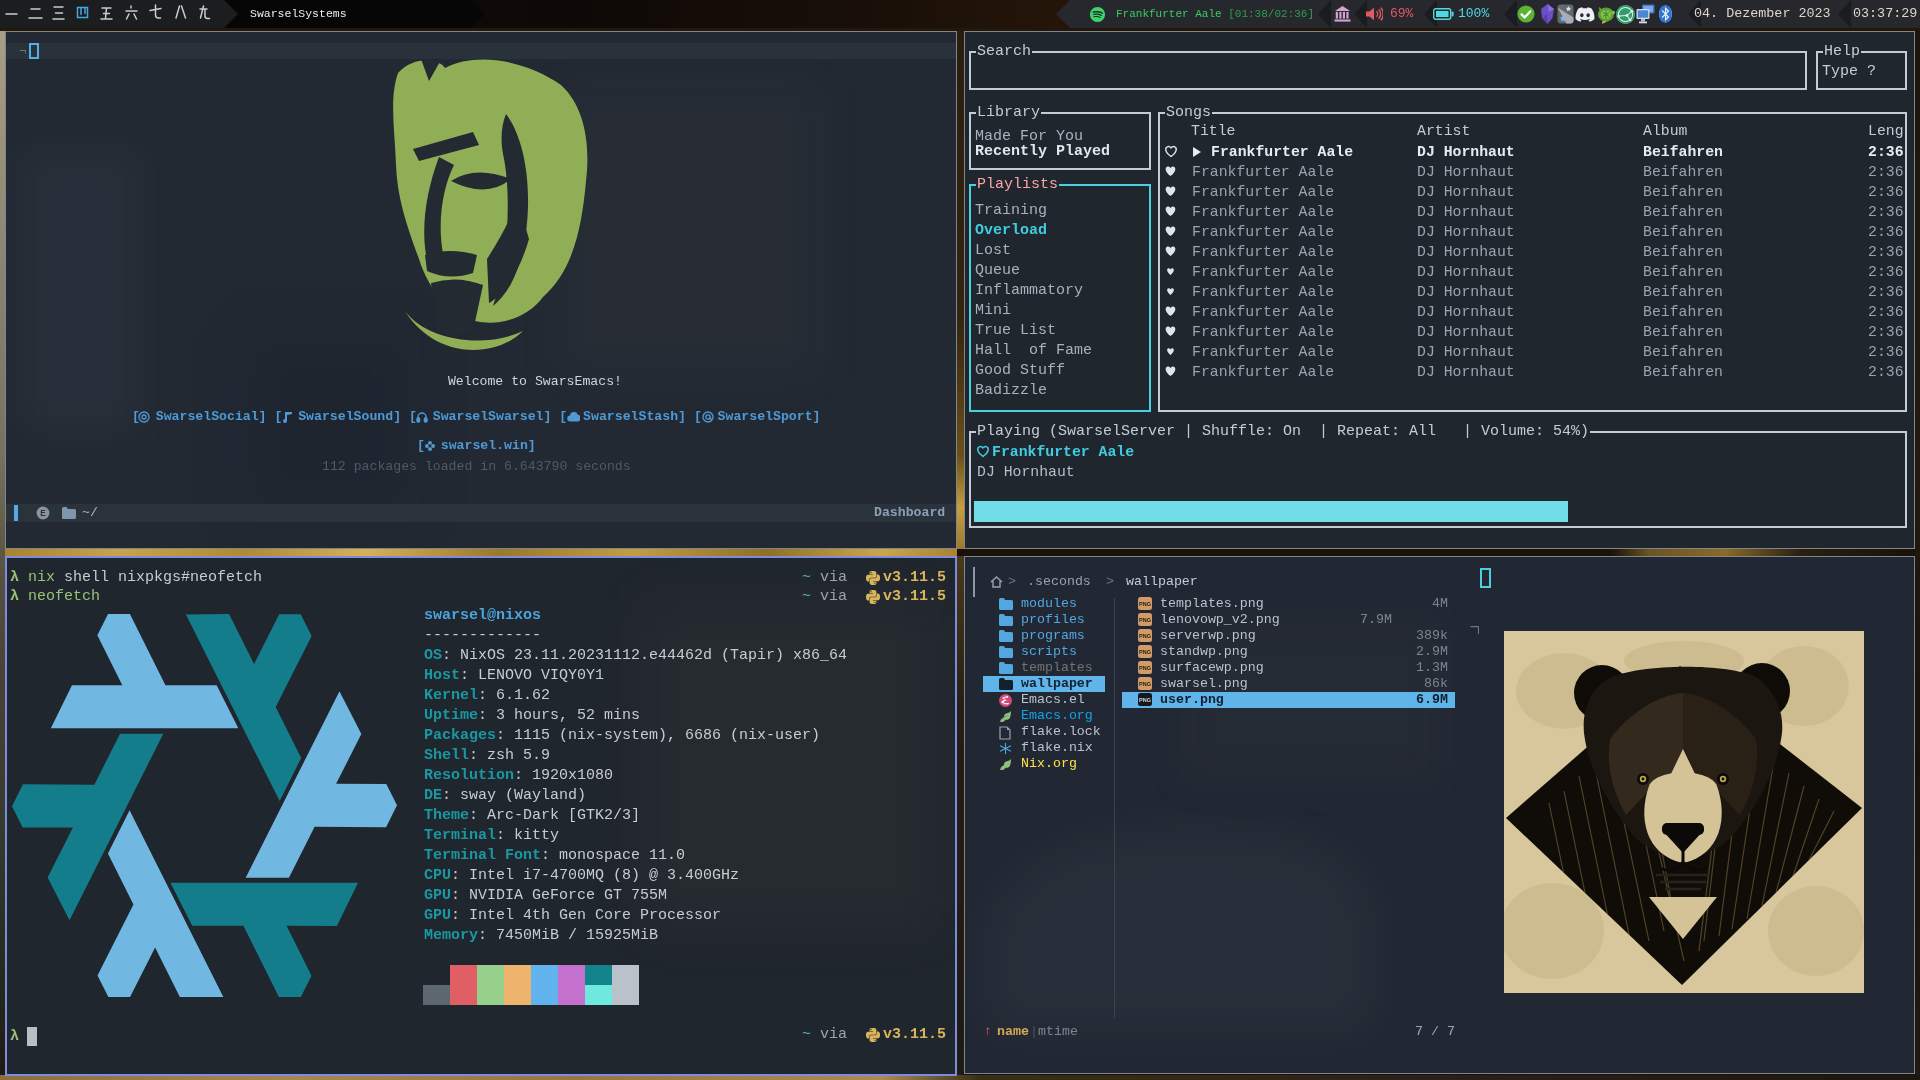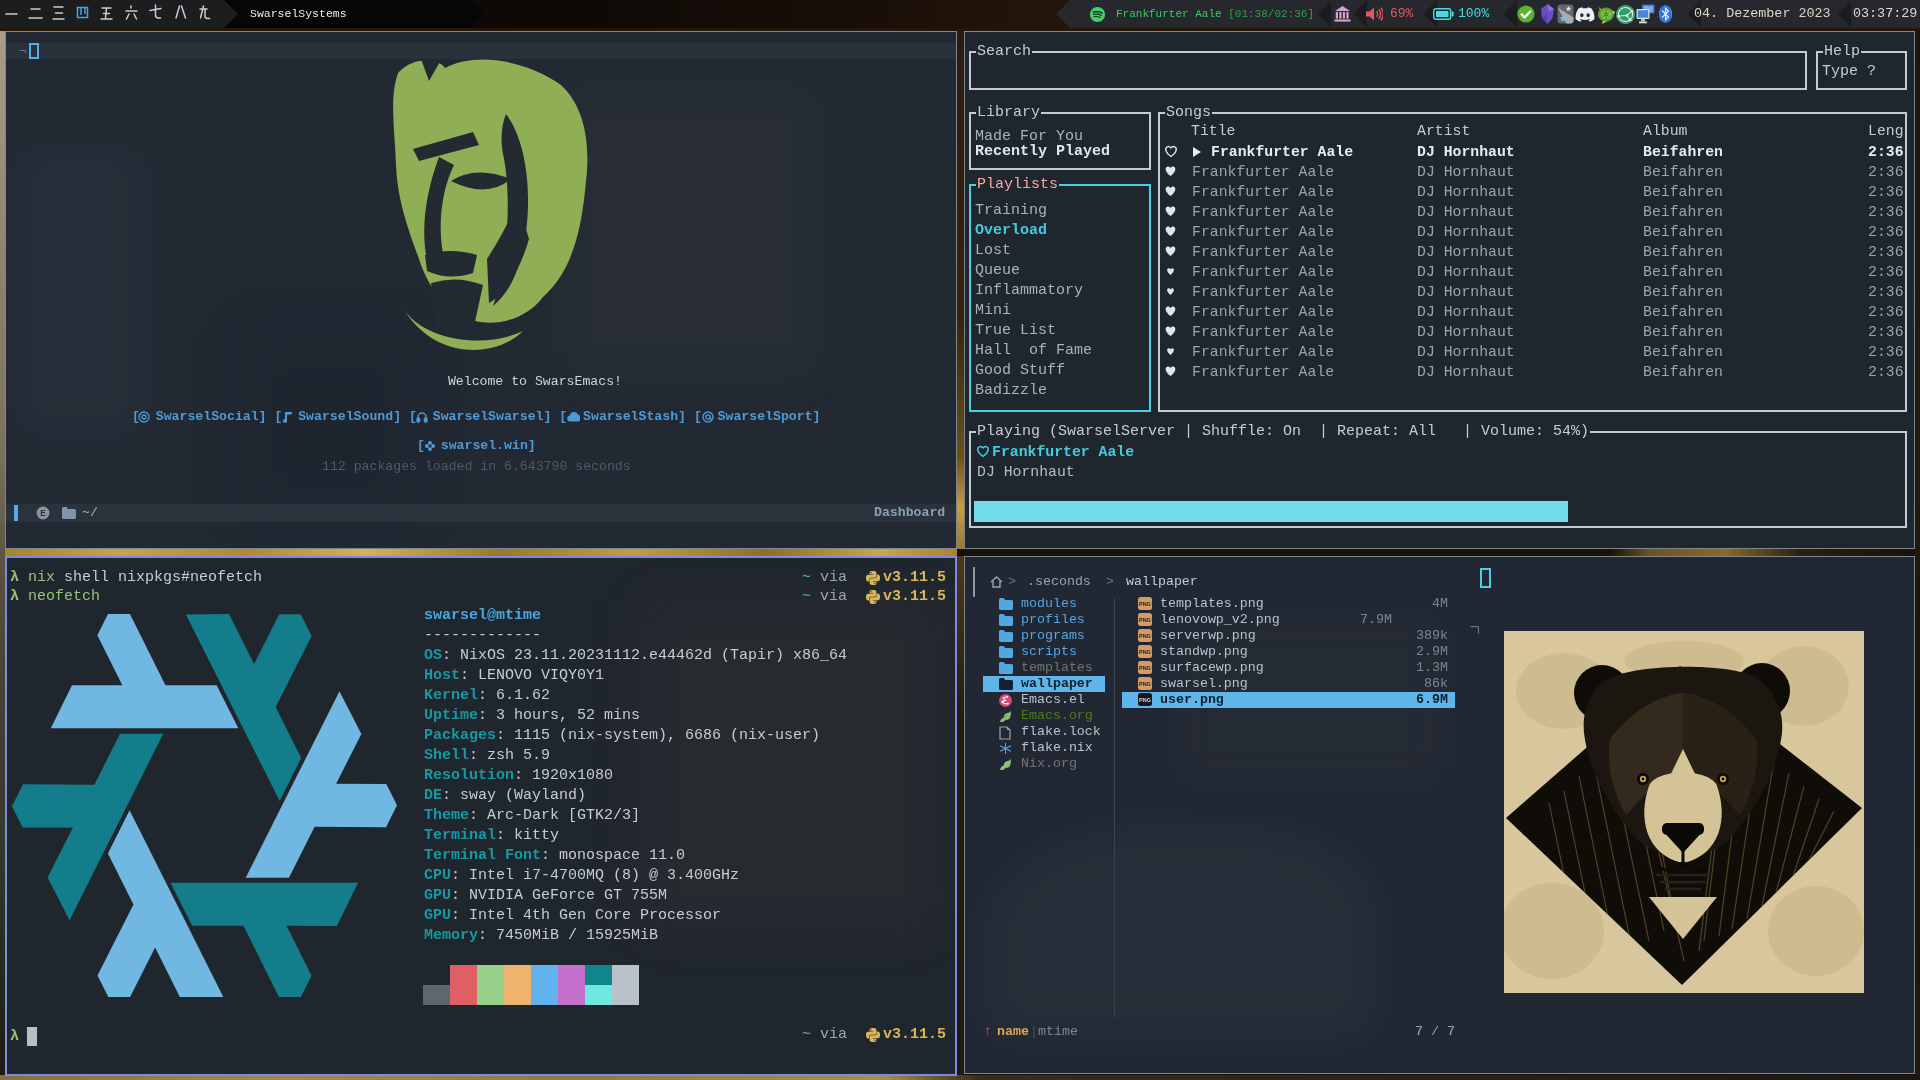--- a/index.html
+++ b/index.html
@@ -289,21 +289,21 @@
     <path fill="#d8b45a" d="m14.25.18.9.2.73.26.59.3.45.32.34.34.25.34.16.33.1.3.04.26.02.2-.01.13V8.5l-.05.63-.13.55-.21.46-.26.38-.3.31-.33.25-.35.19-.35.14-.33.1-.3.07-.26.04-.21.02H8.77l-.69.05-.59.14-.5.22-.41.27-.33.32-.27.35-.2.36-.15.37-.1.35-.07.32-.04.27-.02.21v3.06H3.17l-.21-.03-.28-.07-.32-.12-.35-.18-.36-.26-.36-.36-.35-.46-.32-.59-.28-.73-.21-.88-.14-1.05-.05-1.23.06-1.22.16-1.04.24-.87.32-.71.36-.57.4-.44.42-.33.42-.24.4-.16.36-.1.32-.05.24-.01h.16l.06.01h8.16v-.83H6.18l-.01-2.75-.02-.37.05-.34.11-.31.17-.28.25-.26.31-.23.38-.2.44-.18.51-.15.58-.12.64-.1.71-.06.77-.04.84-.02 1.27.05zm-6.3 1.98-.23.33-.08.41.08.41.23.34.33.22.41.09.41-.09.33-.22.23-.34.08-.41-.08-.41-.23-.33-.33-.22-.41-.09-.41.09zm13.09 3.95.28.06.32.12.35.18.36.27.36.35.35.47.32.59.28.73.21.88.14 1.04.05 1.23-.06 1.23-.16 1.04-.24.86-.32.71-.36.57-.4.45-.42.33-.42.24-.4.16-.36.09-.32.05-.24.02-.16-.01h-8.22v.82h5.84l.01 2.76.02.36-.05.34-.11.31-.17.29-.25.25-.31.24-.38.2-.44.17-.51.15-.58.13-.64.09-.71.07-.77.04-.84.01-1.27-.04-1.07-.14-.9-.2-.73-.25-.59-.3-.45-.33-.34-.34-.25-.34-.16-.33-.1-.3-.04-.25-.02-.2.01-.13v-5.34l.05-.64.13-.54.21-.46.26-.38.3-.32.33-.24.35-.2.35-.14.33-.1.3-.06.26-.04.21-.02.13-.01h5.84l.69-.05.59-.14.5-.21.41-.28.33-.32.27-.35.2-.36.15-.36.1-.35.07-.32.04-.28.02-.21V6.07h2.09l.14.01zm-6.47 14.25-.23.33-.08.41.08.41.23.33.33.23.41.08.41-.08.33-.23.23-.33.08-.41-.08-.41-.23-.33-.33-.23-.41-.08-.41.08z"></path>
   </svg>
 <svg class="a" style="left:12px;top:614px" width="385" height="383" viewBox="0 1.592 24 20.788" preserveAspectRatio="none">
 <path fill="#70b7e2" d="M7.352 1.592l-1.364.002L5.32 2.75l1.557 2.713-3.137-.008-1.32 2.34h11.69l-1.353-2.332-3.192-.006-2.214-3.865z"></path>
     <path fill="#147d8c" d="M13.527 1.592l-2.687.025 5.846 10.127 1.341-2.34-1.59-2.765 2.24-3.85-.683-1.182h-1.336l-1.57 2.705-1.56-2.72z"></path>
     <path fill="#70b7e2" d="M20.414 5.787l-5.846 10.125 2.696-.008 1.601-2.76 4.453.016.682-1.183-.666-1.157-3.13-.008L21.778 8.1l-1.365-2.313z"></path>
 <path fill="#147d8c" d="M9.432 8.086l-2.696.008-1.601 2.76-4.453-.016L0 12.02l.666 1.157 3.13.008-1.575 2.71 1.365 2.315z"></path>
     <path fill="#70b7e2" d="M7.33 12.25l-.006.01-.002-.004-1.342 2.34 1.59 2.765-2.24 3.85.684 1.182H7.35l.004-.006h.001l1.567-2.698 1.558 2.72 2.688-.026-.004-.006h.01z"></path>
     <path fill="#147d8c" d="M9.88 16.18l1.354 2.332 3.192.006 2.215 3.865 1.363-.002.668-1.156-1.557-2.713 3.137.008 1.32-2.34z"></path>
   </svg>
-<div class="a m b" style="left:424px;top:606px;font-size:15px;line-height:20px;color:#4aa5e0">swarsel@mtime</div>
+<div class="a m b" style="left:424px;top:606px;font-size:15px;line-height:20px;color:#4aa5e0">swarsel@nixos</div>
 <div class="a m" style="left:424px;top:626px;font-size:15px;line-height:20px;color:#c6ccd2">-------------</div>
 <div class="a m" style="left:424px;top:646px;font-size:15px;line-height:20px;color:#c6ccd2"><span class="b" style="color:#1a98a2">OS</span>: NixOS 23.11.20231112.e44462d (Tapir) x86_64</div>
 <div class="a m" style="left:424px;top:666px;font-size:15px;line-height:20px;color:#c6ccd2"><span class="b" style="color:#1a98a2">Host</span>: LENOVO VIQY0Y1</div>
 <div class="a m" style="left:424px;top:686px;font-size:15px;line-height:20px;color:#c6ccd2"><span class="b" style="color:#1a98a2">Kernel</span>: 6.1.62</div>
 <div class="a m" style="left:424px;top:706px;font-size:15px;line-height:20px;color:#c6ccd2"><span class="b" style="color:#1a98a2">Uptime</span>: 3 hours, 52 mins</div>
 <div class="a m" style="left:424px;top:726px;font-size:15px;line-height:20px;color:#c6ccd2"><span class="b" style="color:#1a98a2">Packages</span>: 1115 (nix-system), 6686 (nix-user)</div>
 <div class="a m" style="left:424px;top:746px;font-size:15px;line-height:20px;color:#c6ccd2"><span class="b" style="color:#1a98a2">Shell</span>: zsh 5.9</div>
 <div class="a m" style="left:424px;top:766px;font-size:15px;line-height:20px;color:#c6ccd2"><span class="b" style="color:#1a98a2">Resolution</span>: 1920x1080</div>
 <div class="a m" style="left:424px;top:786px;font-size:15px;line-height:20px;color:#c6ccd2"><span class="b" style="color:#1a98a2">DE</span>: sway (Wayland)</div>
 <div class="a m" style="left:424px;top:806px;font-size:15px;line-height:20px;color:#c6ccd2"><span class="b" style="color:#1a98a2">Theme</span>: Arc-Dark [GTK2/3]</div>
@@ -366,34 +366,34 @@
 <div class="a m b" style="left:1021px;top:676px;font-size:13.3px;line-height:16px;color:#13202e">wallpaper</div>
 <svg class="a" style="left:999px;top:694px" width="13" height="13" viewBox="0 0 24 24">
     <circle cx="12" cy="12" r="12" fill="#cf4a77"></circle>
     <path fill="#fff" d="M8.03 20.197s.978.069 2.236-.042c.51-.045 2.444-.235 3.891-.552 0 0 1.764-.377 2.707-.725.987-.364 1.524-.673 1.766-1.11-.011-.09.074-.408-.381-.599-1.164-.488-2.514-.4-5.185-.457-2.962-.102-3.948-.598-4.472-.997-.503-.405-.25-1.526 1.907-2.513 1.086-.526 5.345-1.496 5.345-1.496-1.434-.709-4.109-1.955-4.659-2.224-.482-.236-1.254-.591-1.421-1.021-.19-.413.448-.768.804-.87 1.147-.331 2.766-.536 4.24-.56.741-.012.861-.059.861-.059 1.022-.17 1.695-.869 1.414-1.976-.252-1.13-1.579-1.795-2.84-1.565-1.188.217-4.05 1.048-4.05 1.048 3.539-.031 4.131.028 4.395.398.156.218-.071.518-1.015.672-1.027.168-3.163.37-3.163.37-2.049.122-3.492.13-3.925 1.046-.283.599.302 1.129.558 1.46 1.082 1.204 2.646 1.853 3.652 2.331.379.18 1.49.52 1.49.52-3.265-.18-5.619.823-7.001 1.977-1.562 1.445-.871 3.168 2.33 4.228 1.891.626 2.828.921 5.648.667 1.661-.09 1.923-.036 1.939.1.023.192-1.845.669-2.355.816-1.298.374-4.699 1.129-4.716 1.133"></path>
   </svg>
 <div class="a m" style="left:1021px;top:692px;font-size:13.3px;line-height:16px;color:#b9c2cc">Emacs.el</div>
 <svg class="a" style="left:999px;top:710px" width="13" height="13" viewBox="0 0 24 24">
     <path fill="#8ec07c" d="M22 2c-4 5-8 3-11 6-2.5 2.5-2 6-2 6s-3 .5-5 3c-1.5 2-2 5-2 5s4 .5 7-1c2.5-1.3 3-3 3-3s4 1 7-2c3.5-3.5 3-14 3-14z"></path>
     <path fill="#5a8a4a" d="M6 18c3-4 8-7 12-9-5 1-10 4-13 8z"></path>
   </svg>
-<div class="a m" style="left:1021px;top:708px;font-size:13.3px;line-height:16px;color:#4d7c0f">Emacs.org</div>
+<div class="a m" style="left:1021px;top:708px;font-size:13.3px;line-height:16px;color:#0ea5e9">Emacs.org</div>
 <svg class="a" style="left:999px;top:726px" width="12" height="14" viewBox="0 0 12 14">
     <path fill="none" stroke="#9aa4ae" stroke-width="1.2" d="M1 1h7l3 3v9H1z"></path>
     <path fill="#9aa4ae" d="M8 1l3 3H8z"></path>
   </svg>
 <div class="a m" style="left:1021px;top:724px;font-size:13.3px;line-height:16px;color:#b9c2cc">flake.lock</div>
 <svg class="a" style="left:999px;top:742px" width="13" height="13" viewBox="0 0 24 24">
     <path fill="#53a7e0" d="M12 2v20M2 7l20 10M22 7L2 17" stroke="#53a7e0" stroke-width="2"></path>
   </svg>
 <div class="a m" style="left:1021px;top:740px;font-size:13.3px;line-height:16px;color:#b9c2cc">flake.nix</div>
 <svg class="a" style="left:999px;top:758px" width="13" height="13" viewBox="0 0 24 24">
     <path fill="#8ec07c" d="M22 2c-4 5-8 3-11 6-2.5 2.5-2 6-2 6s-3 .5-5 3c-1.5 2-2 5-2 5s4 .5 7-1c2.5-1.3 3-3 3-3s4 1 7-2c3.5-3.5 3-14 3-14z"></path>
   </svg>
-<div class="a m" style="left:1021px;top:756px;font-size:13.3px;line-height:16px;color:#737373">Nix.org</div>
+<div class="a m" style="left:1021px;top:756px;font-size:13.3px;line-height:16px;color:#fde047">Nix.org</div>
 <div class="a" style="left:1114px;top:598px;width:1px;height:420px;background:#3a424c"></div>
 <svg class="a" style="left:1138px;top:597px" width="14" height="13" viewBox="0 0 14 13">
     <rect width="14" height="13" rx="2.5" fill="#d19a66"></rect>
     <text x="7" y="9" text-anchor="middle" font-family="Liberation Sans" font-size="5.5" font-weight="bold" fill="#2a2016">PNG</text>
   </svg>
 <div class="a m" style="left:1160px;top:596px;font-size:13.3px;line-height:16px;color:#b9c2cc">templates.png</div>
 <div class="a m" style="left:1360px;top:596px;width:88px;text-align:right;font-size:13.3px;line-height:16px;color:#7a8691">4M</div>
 <svg class="a" style="left:1138px;top:613px" width="14" height="13" viewBox="0 0 14 13">
     <rect width="14" height="13" rx="2.5" fill="#d19a66"></rect>
     <text x="7" y="9" text-anchor="middle" font-family="Liberation Sans" font-size="5.5" font-weight="bold" fill="#2a2016">PNG</text>

